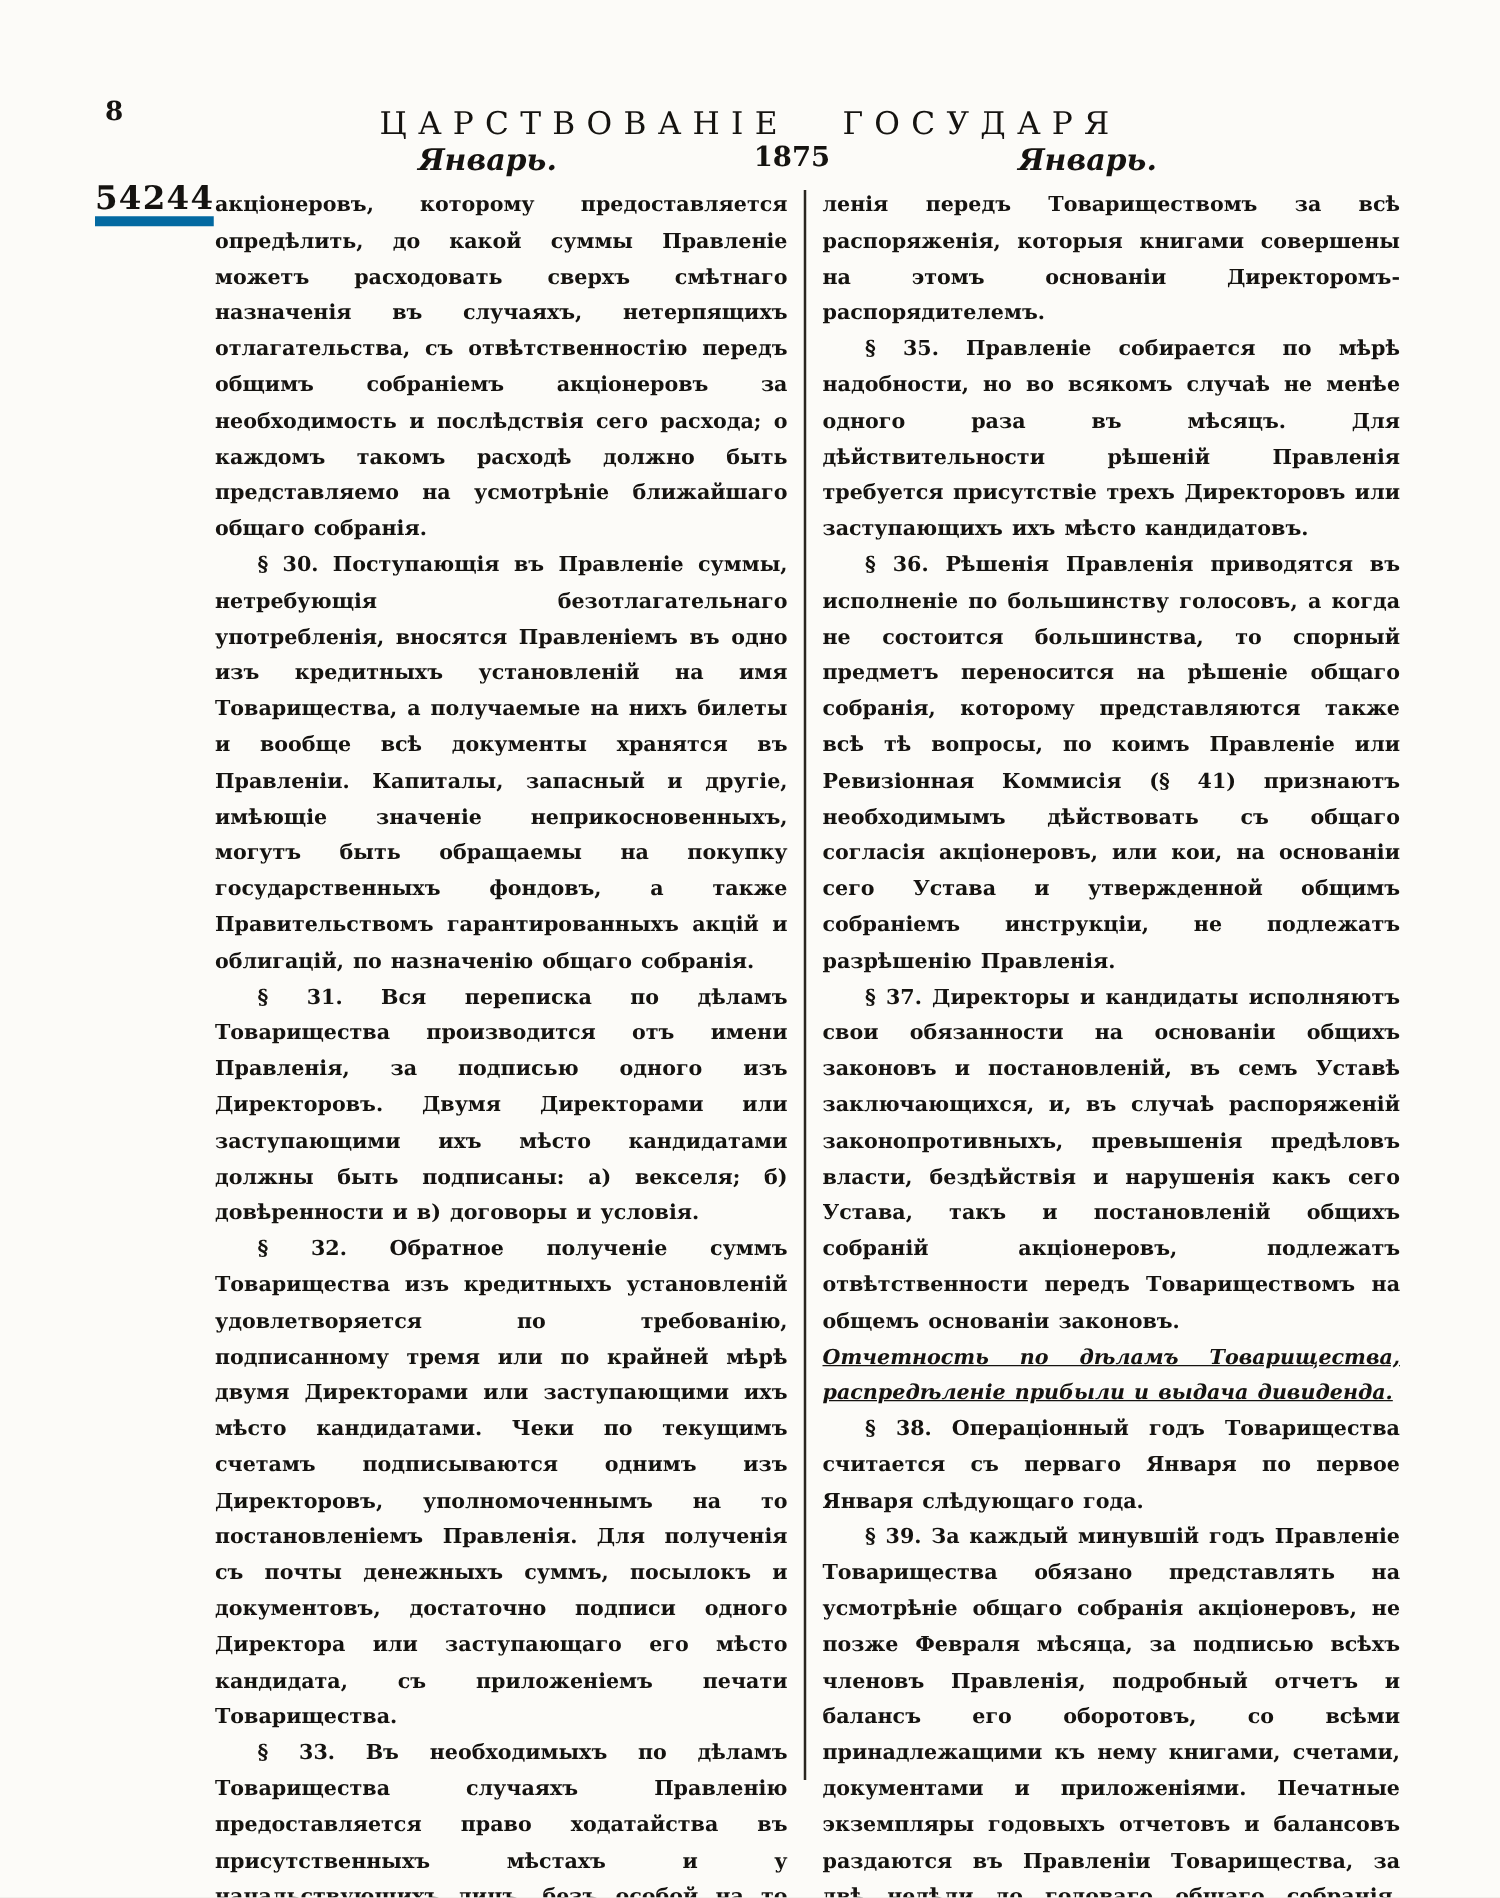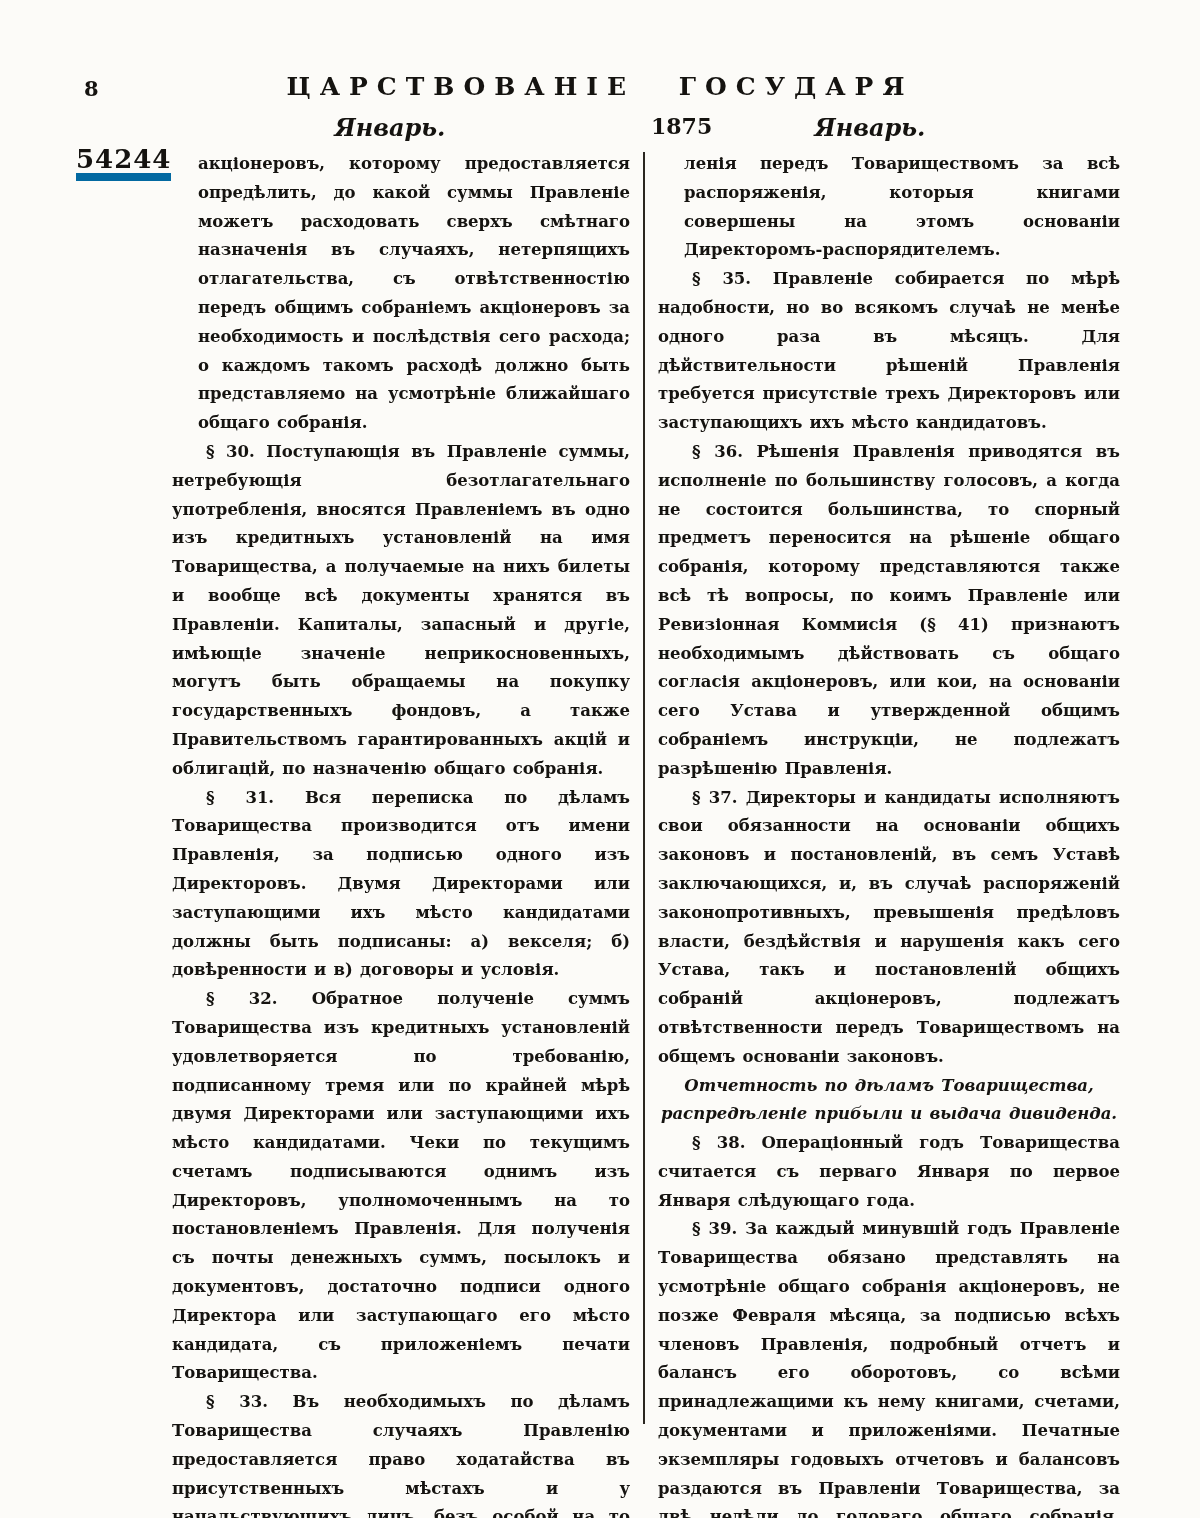--- a/index.html
+++ b/index.html
@@ -23,24 +23,24 @@
     left: 84px;
     top: 76px;
     font-size: 21px;
     font-weight: bold;
   }
   .title {
     position: absolute;
     left: 0;
     right: 0;
     top: 72px;
-    margin: 0;
+    margin: 12px;
     text-align: center;
     font-size: 25px;
-    font-weight: bold;
+    font-weight: normal;
     letter-spacing: 9px;
     word-spacing: 26px;
   }
   .subheader {
     position: absolute;
     left: 0;
     right: 0;
     top: 113px;
     height: 28px;
   }
@@ -52,21 +52,20 @@
     font-size: 24px;
   }
   .subheader .month.left  { left: 32.5%; }
   .subheader .month.right { left: 72.5%; }
   .subheader .year {
     position: absolute;
     left: 52.8%;
     transform: translateX(-50%);
     font-weight: bold;
     font-size: 22px;
-    margin-left: 48px;
   }
   .act-number {
     position: absolute;
     left: 76px;
     top: 146px;
     font-weight: bold;
     font-size: 26px;
     letter-spacing: 1px;
     border-bottom: 8px solid #0369a1;
     line-height: 1.05;
@@ -91,26 +90,26 @@
   .col.right { flex: 1 1 auto; }
   .divider {
     flex: 0 0 2px;
     width: 2px;
     height: 1272px;
     background: #2a2archive520;
     background: #2a2620;
     margin: 2px 13px 0 13px;
   }
   .para { margin: 0; }
-  .para.continuation { text-indent: 0; margin-left: 26px; }
+  .para.continuation { text-indent: 0; }
   .para.body         { text-indent: 34px; }
   .para.heading {
     text-indent: 0;
     font-style: italic;
-    text-align: center;
+    text-decoration: underline;
   }
 </style>
 </head>
 <body>
 
 <div class="page">
 
   <span class="page-num">8</span>
 
   <h1 class="title">ЦАРСТВОВАНІЕ ГОСУДАРЯ</h1>

